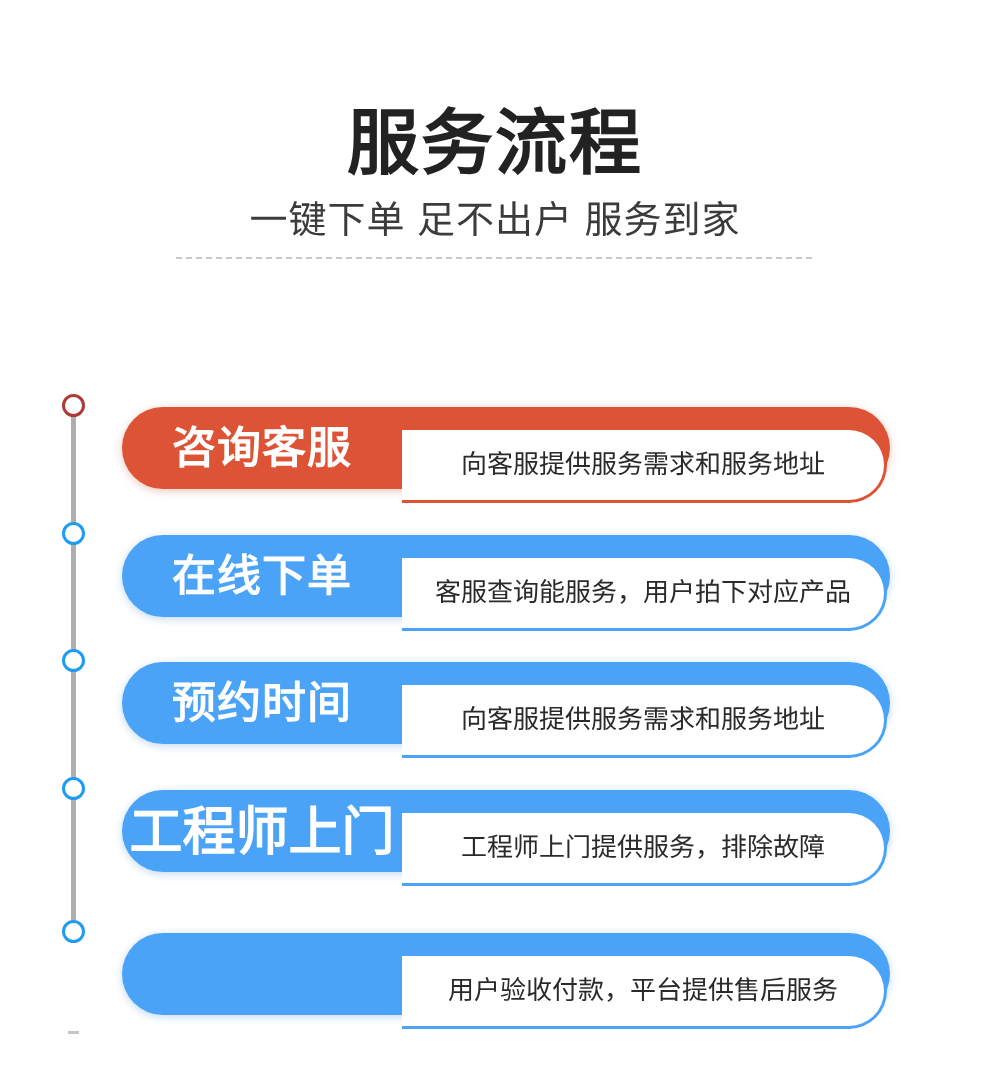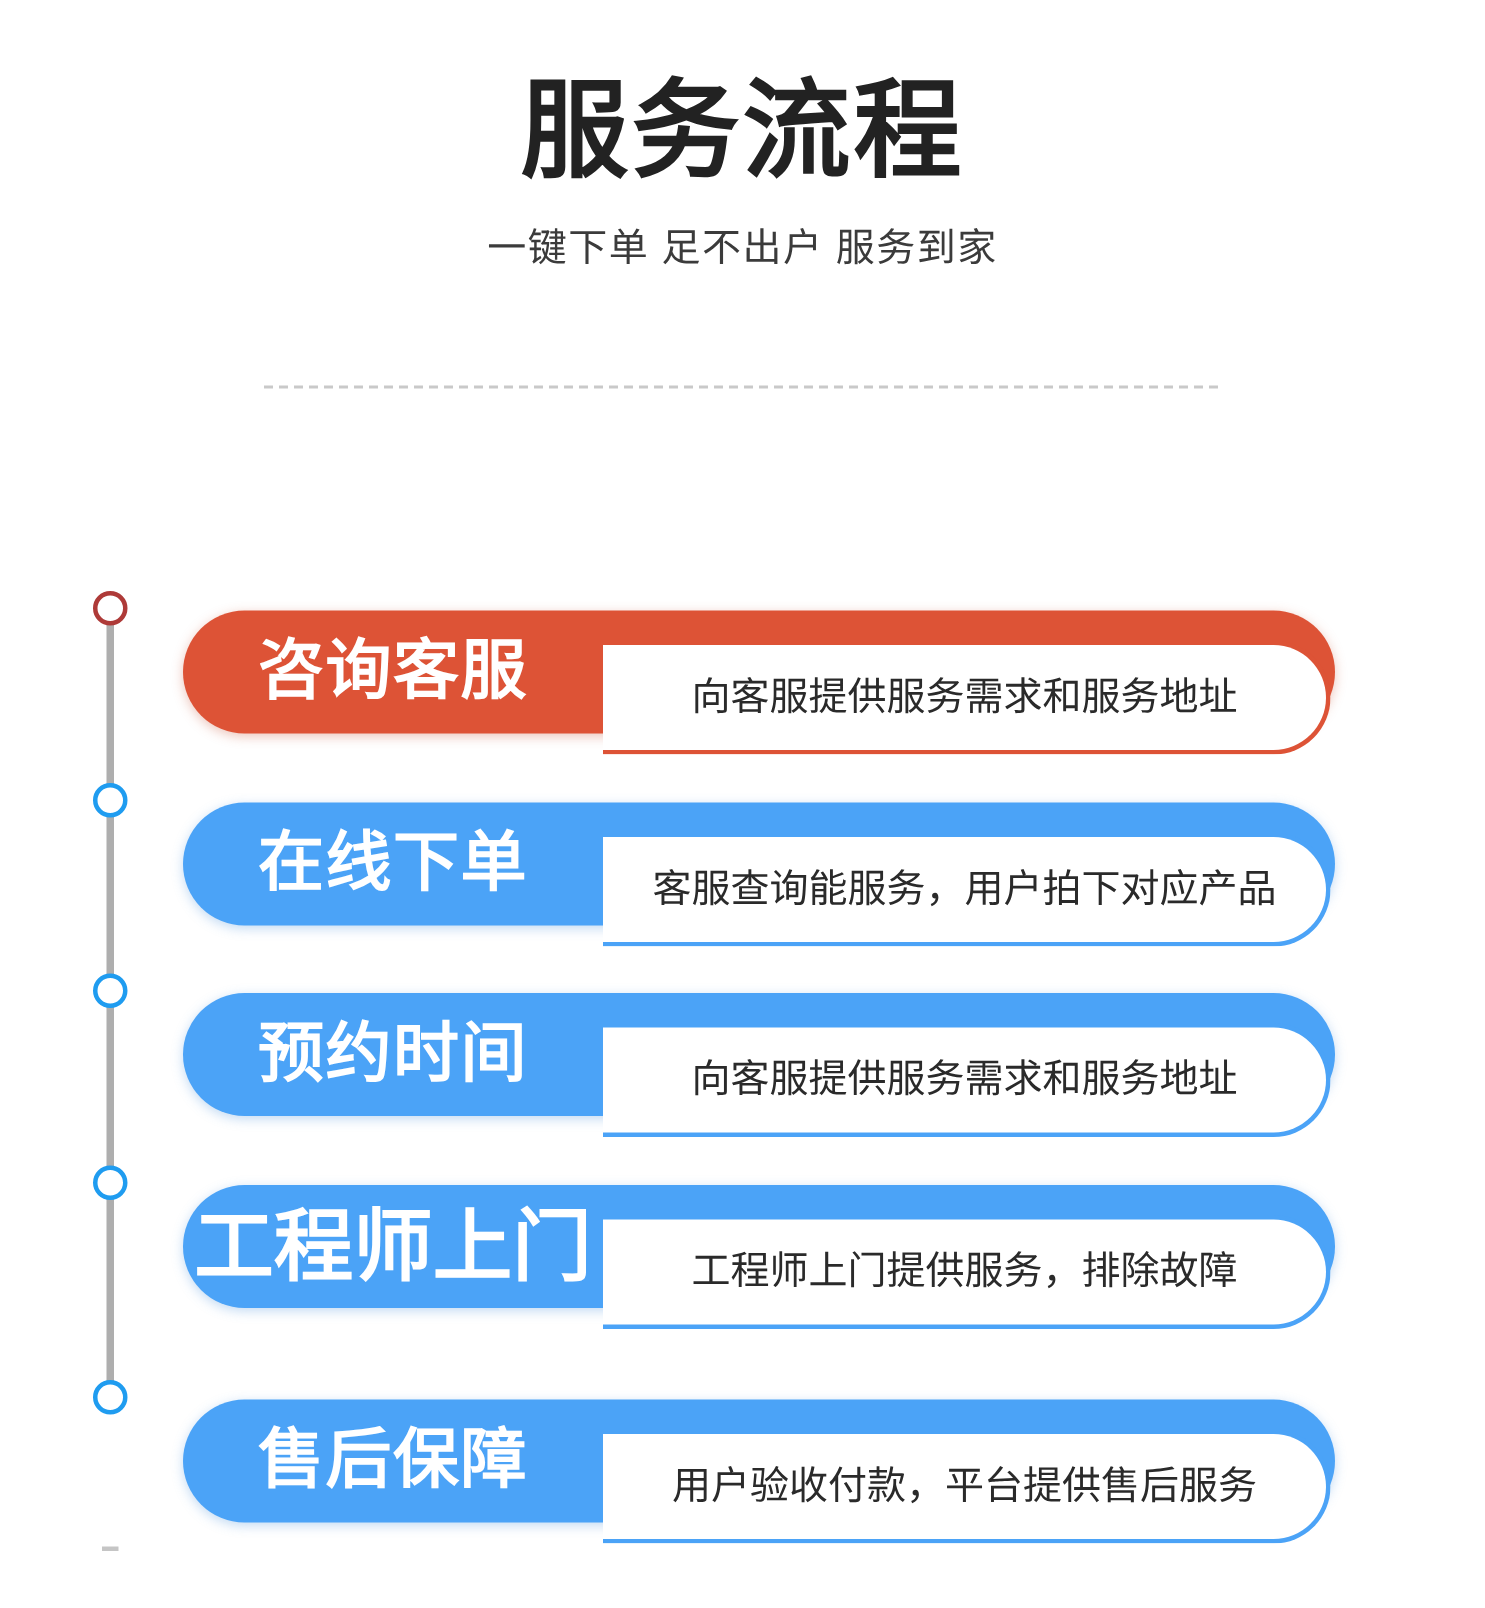--- a/index.html
+++ b/index.html
@@ -20,31 +20,31 @@
   
   .header {
     position: absolute;
     top: 0;
     left: 0;
     width: 990px;
     text-align: center;
   }
   .page-title {
     margin: 0;
-    padding-top: 45px;
+    padding-top: 100px;
     font-size: 72px;
     line-height: 86px;
     font-weight: 700;
     letter-spacing: 2px;
     color: #222222;
   }
   .page-subtitle {
     margin: 0;
     padding-top: 10px;
-    font-size: 26px;
+    font-size: 38px;
     line-height: 48px;
     font-weight: 400;
     letter-spacing: 1px;
     color: #3b3b3b;
   }
   .divider {
     position: absolute;
     top: 257px;
     left: 176px;
     width: 636px;
@@ -202,17 +202,16 @@
 
   <div class="step-row" style="top:383px">
     <div class="step-pill">
       <div class="step-label is-long">工程师上门</div>
       <div class="step-desc">工程师上门提供服务，排除故障</div>
     </div>
   </div>
 
   <div class="step-row" style="top:526px">
     <div class="step-pill">
-      <div class="step-label">售后保障</div>
       <div class="step-desc">用户验收付款，平台提供售后服务</div>
     </div>
   </div>
 </div>
 
 </body></html>

